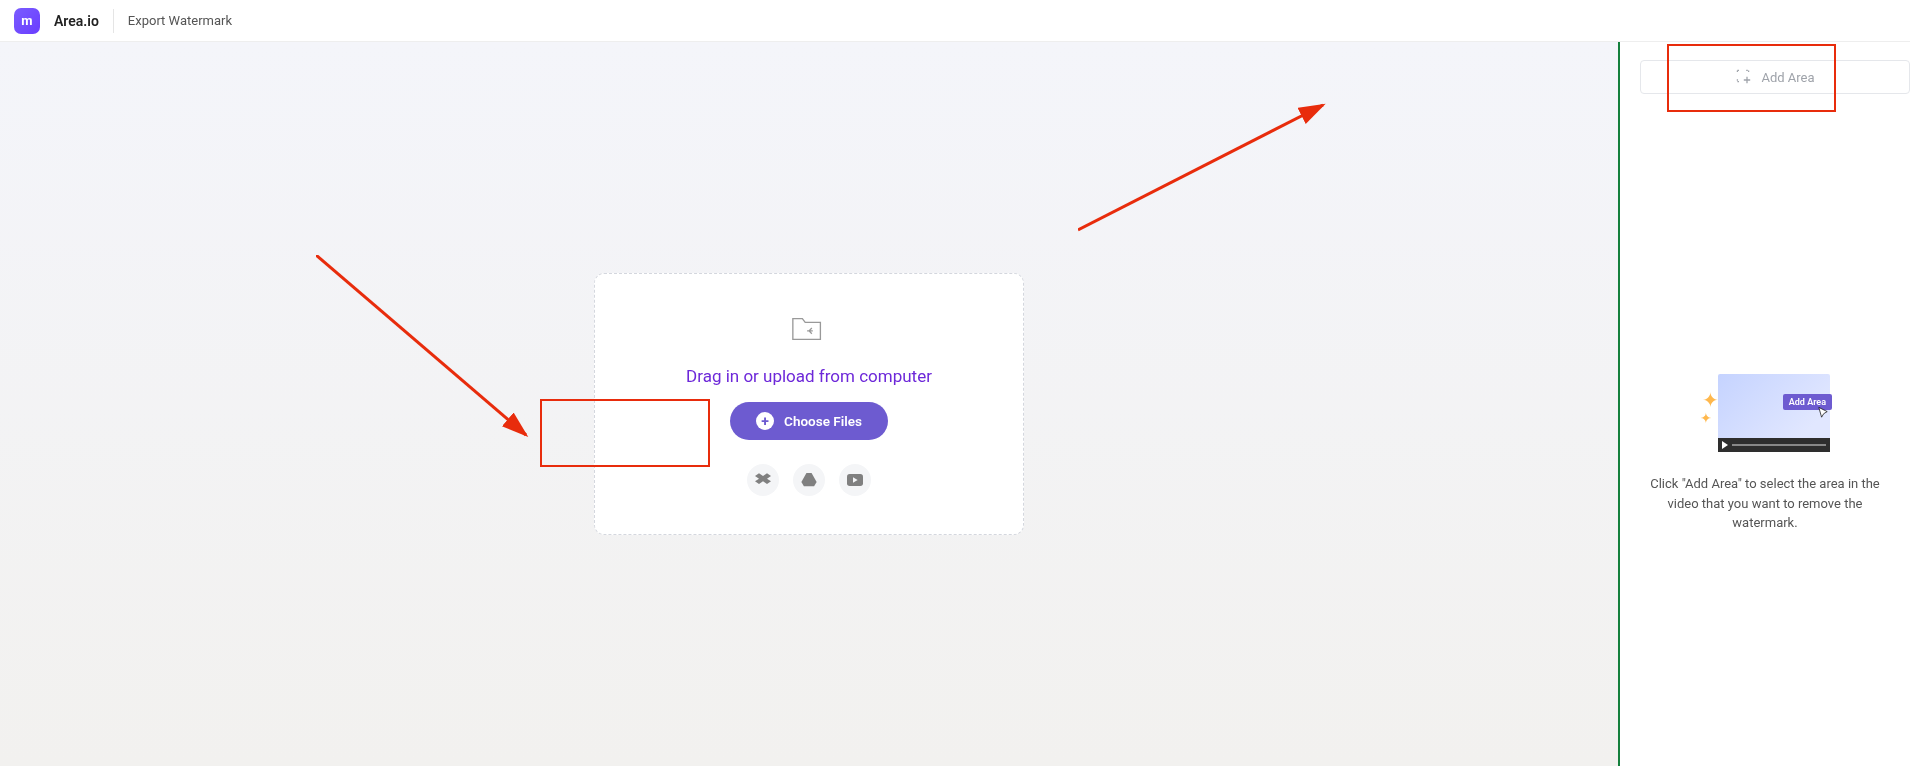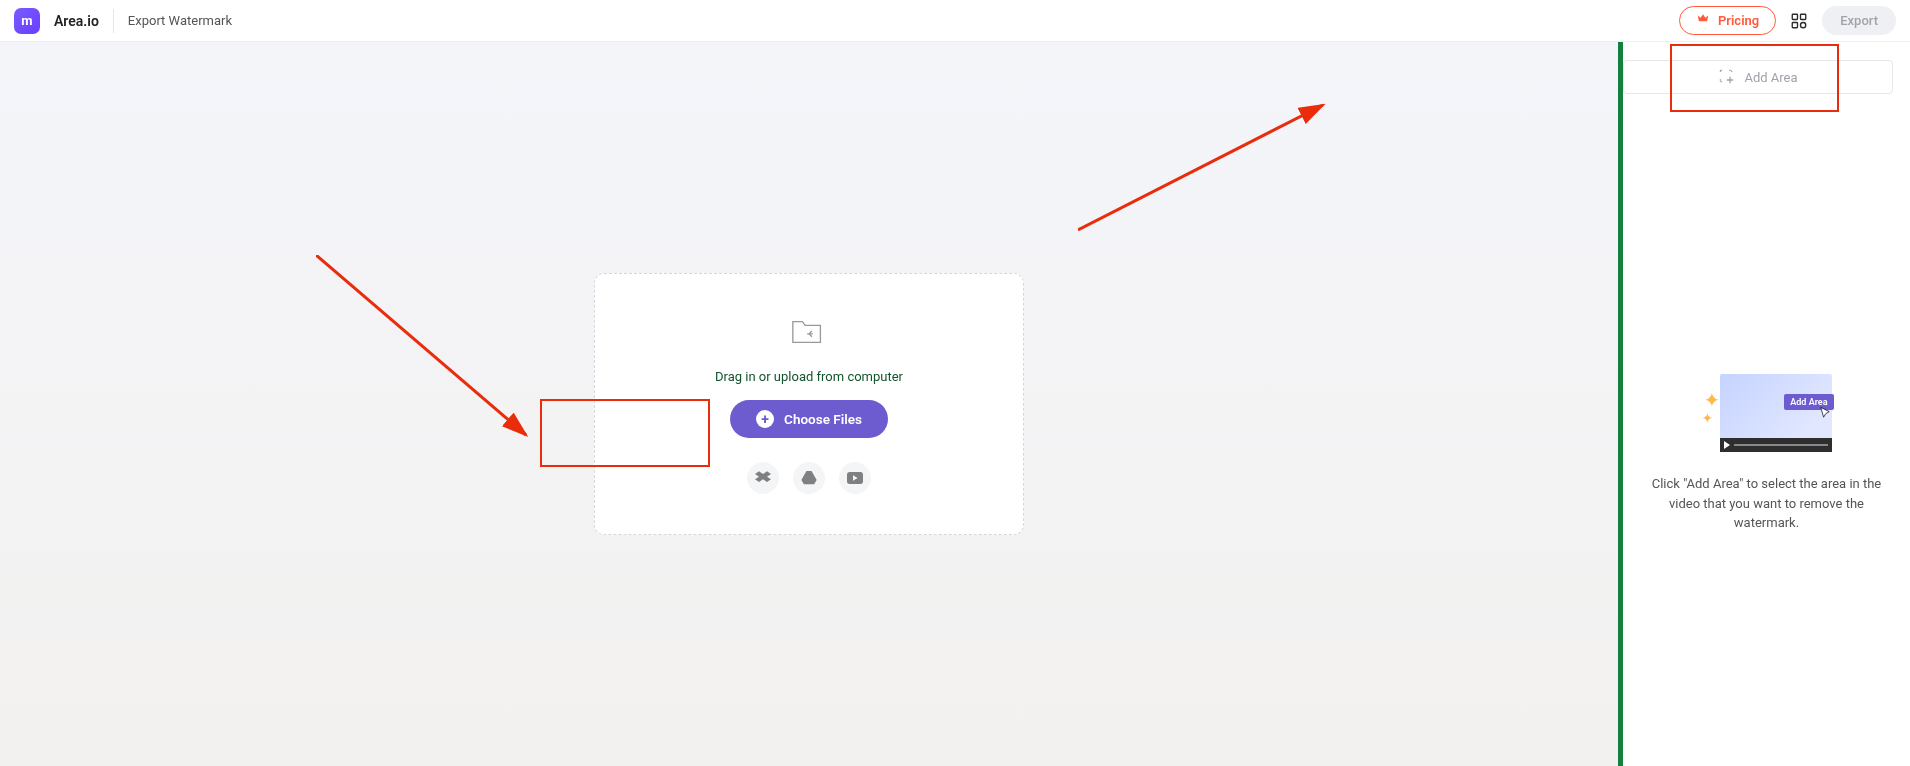--- a/index.html
+++ b/index.html
@@ -114,22 +114,22 @@
       display: flex;
       flex-direction: column;
       align-items: center;
       justify-content: center;
       gap: 16px;
     }
     .folder-icon {
       color: #999;
     }
     .upload-text {
-      font-size: 13px;
-      color: #14532d;
+      font-size: 17px;
+      color: #6d28d9;
     }
     .choose-files-btn {
       background: #6d5bd0;
       color: #fff;
       padding: 10px 26px;
       border-radius: 22px;
       display: flex;
       align-items: center;
       gap: 10px;
       font-size: 13.5px;
@@ -169,24 +169,24 @@
       border: 2.5px solid #e82c0c;
       left: 540px;
       top: 357px;
       width: 170px;
       height: 68px;
       pointer-events: none;
     }
     .sidebar {
       width: 292px;
       background: #fff;
-      border-left: 5px solid #15803d;
+      border-left: 2px solid #15803d;
       display: flex;
       flex-direction: column;
-      align-items: flex-start;
+      align-items: flex-end;
       padding-top: 18px;
       position: relative;
     }
     .add-area-btn {
       width: 270px;
       height: 34px;
       border: 1px solid #e5e7eb;
       border-radius: 4px;
       display: flex;
       align-items: center;
@@ -291,41 +291,20 @@
   </style>
 </head>
 <body>
 
 <div class="header">
   <div class="header-left">
     <div class="logo">m</div>
     <span class="brand-text">Area.io</span>
     <div class="divider"></div>
     <span class="tool-name">Export Watermark</span>
-  </div>
-  <div class="header-right">
-    <div class="pricing-btn">
-      <span class="crown-icon">
-        <svg width="14" height="14" viewBox="0 0 24 24" fill="currentColor">
-            <path d="M5 16L3 6l5 4 4-6 4 6 5-4-2 10H5z"></path>
-          </svg>
-      </span>
-      <span>Pricing</span>
-    </div>
-    <div class="apps-btn">
-      <svg width="18" height="18" viewBox="0 0 24 24" fill="none" stroke="currentColor" stroke-width="1.8">
-        <rect x="3" y="3" width="7" height="7" rx="1"></rect>
-        <rect x="14" y="3" width="7" height="7" rx="1"></rect>
-        <rect x="3" y="14" width="7" height="7" rx="1"></rect>
-        <rect x="14" y="14" width="7" height="7" rx="3.5"></rect>
-      </svg>
-    </div>
-    <div class="export-btn">
-      <span>Export</span>
-    </div>
   </div>
 </div>
 
 <div class="body-area">
   <div class="main-canvas">
     <div class="upload-box">
       <span class="folder-icon">
         <svg width="38" height="34" viewBox="0 0 40 34" fill="none" stroke="currentColor" stroke-width="1.4">
           <path d="M3 6h10l3 4h16v18H3V6z"></path>
           <path d="M24 19l-6 0M20 19l3-3M20 19l3 3"></path>

